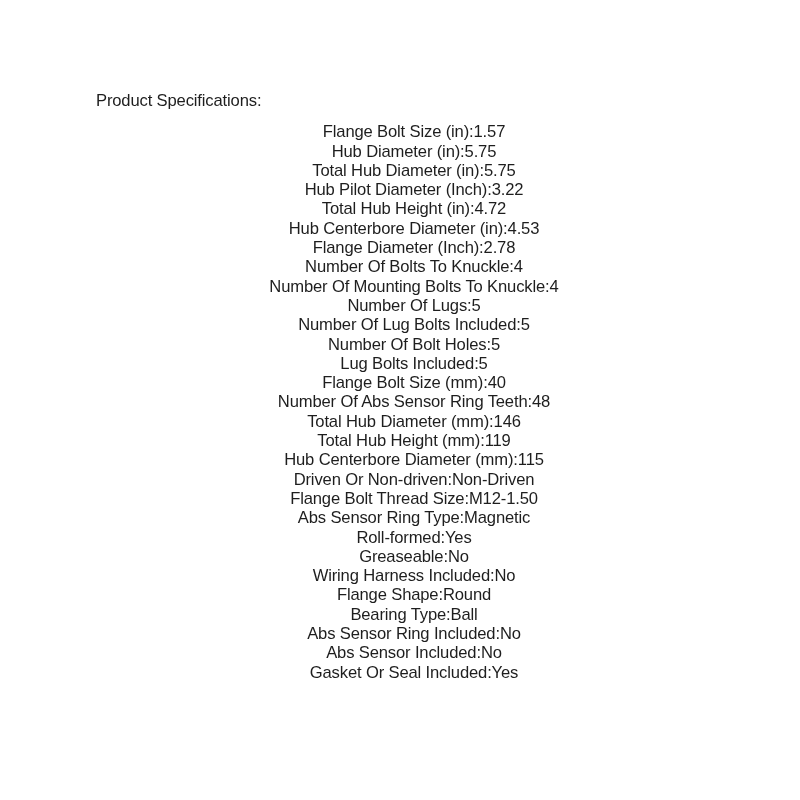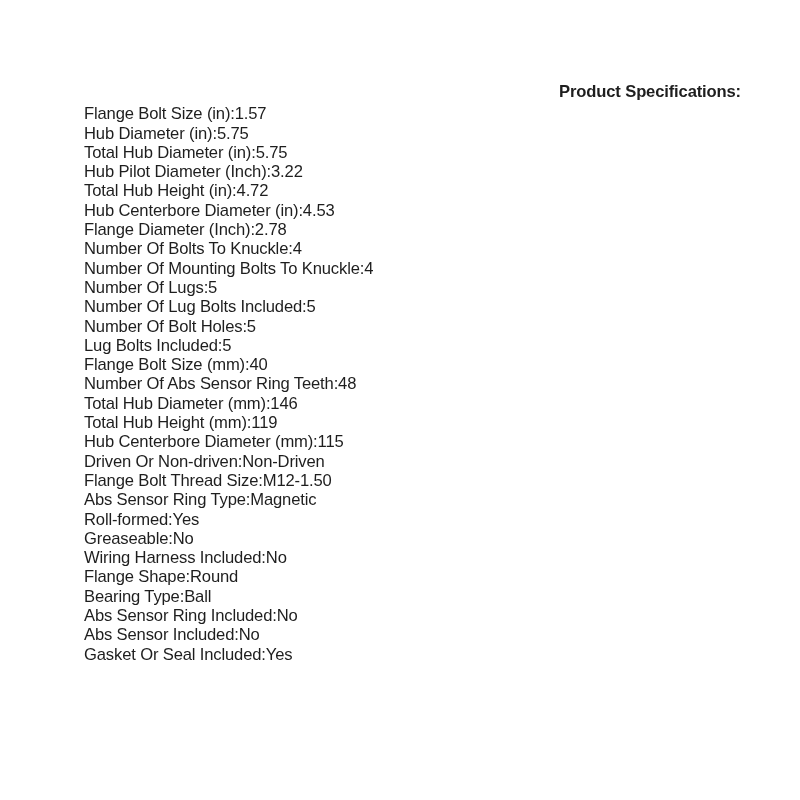--- a/index.html
+++ b/index.html
@@ -18,30 +18,30 @@
     left: 84px;
     top: 79px;
     width: 660px;
     color: #1e1e1e;
     font-family: "Liberation Sans", "DejaVu Sans", sans-serif;
     font-size: 16.6px;
     line-height: 19.3px;
     letter-spacing: -0.15px;
   }
   .spec-title {
-    font-weight: bold;
-    margin: 3px;
+    font-weight: normal;
+    margin: 12px;
     font-size: 16.6px;
     line-height: 19.3px;
-    text-align: right;
   }
   ul.spec-list {
     list-style: none;
     margin: 0;
     padding: 0;
+    text-align: center;
   }
   li.spec-row {
     white-space: nowrap;
   }
 </style>
 </head>
 <body>
 
 <div class="spec-block">
   <h2 class="spec-title">Product Specifications:</h2>

